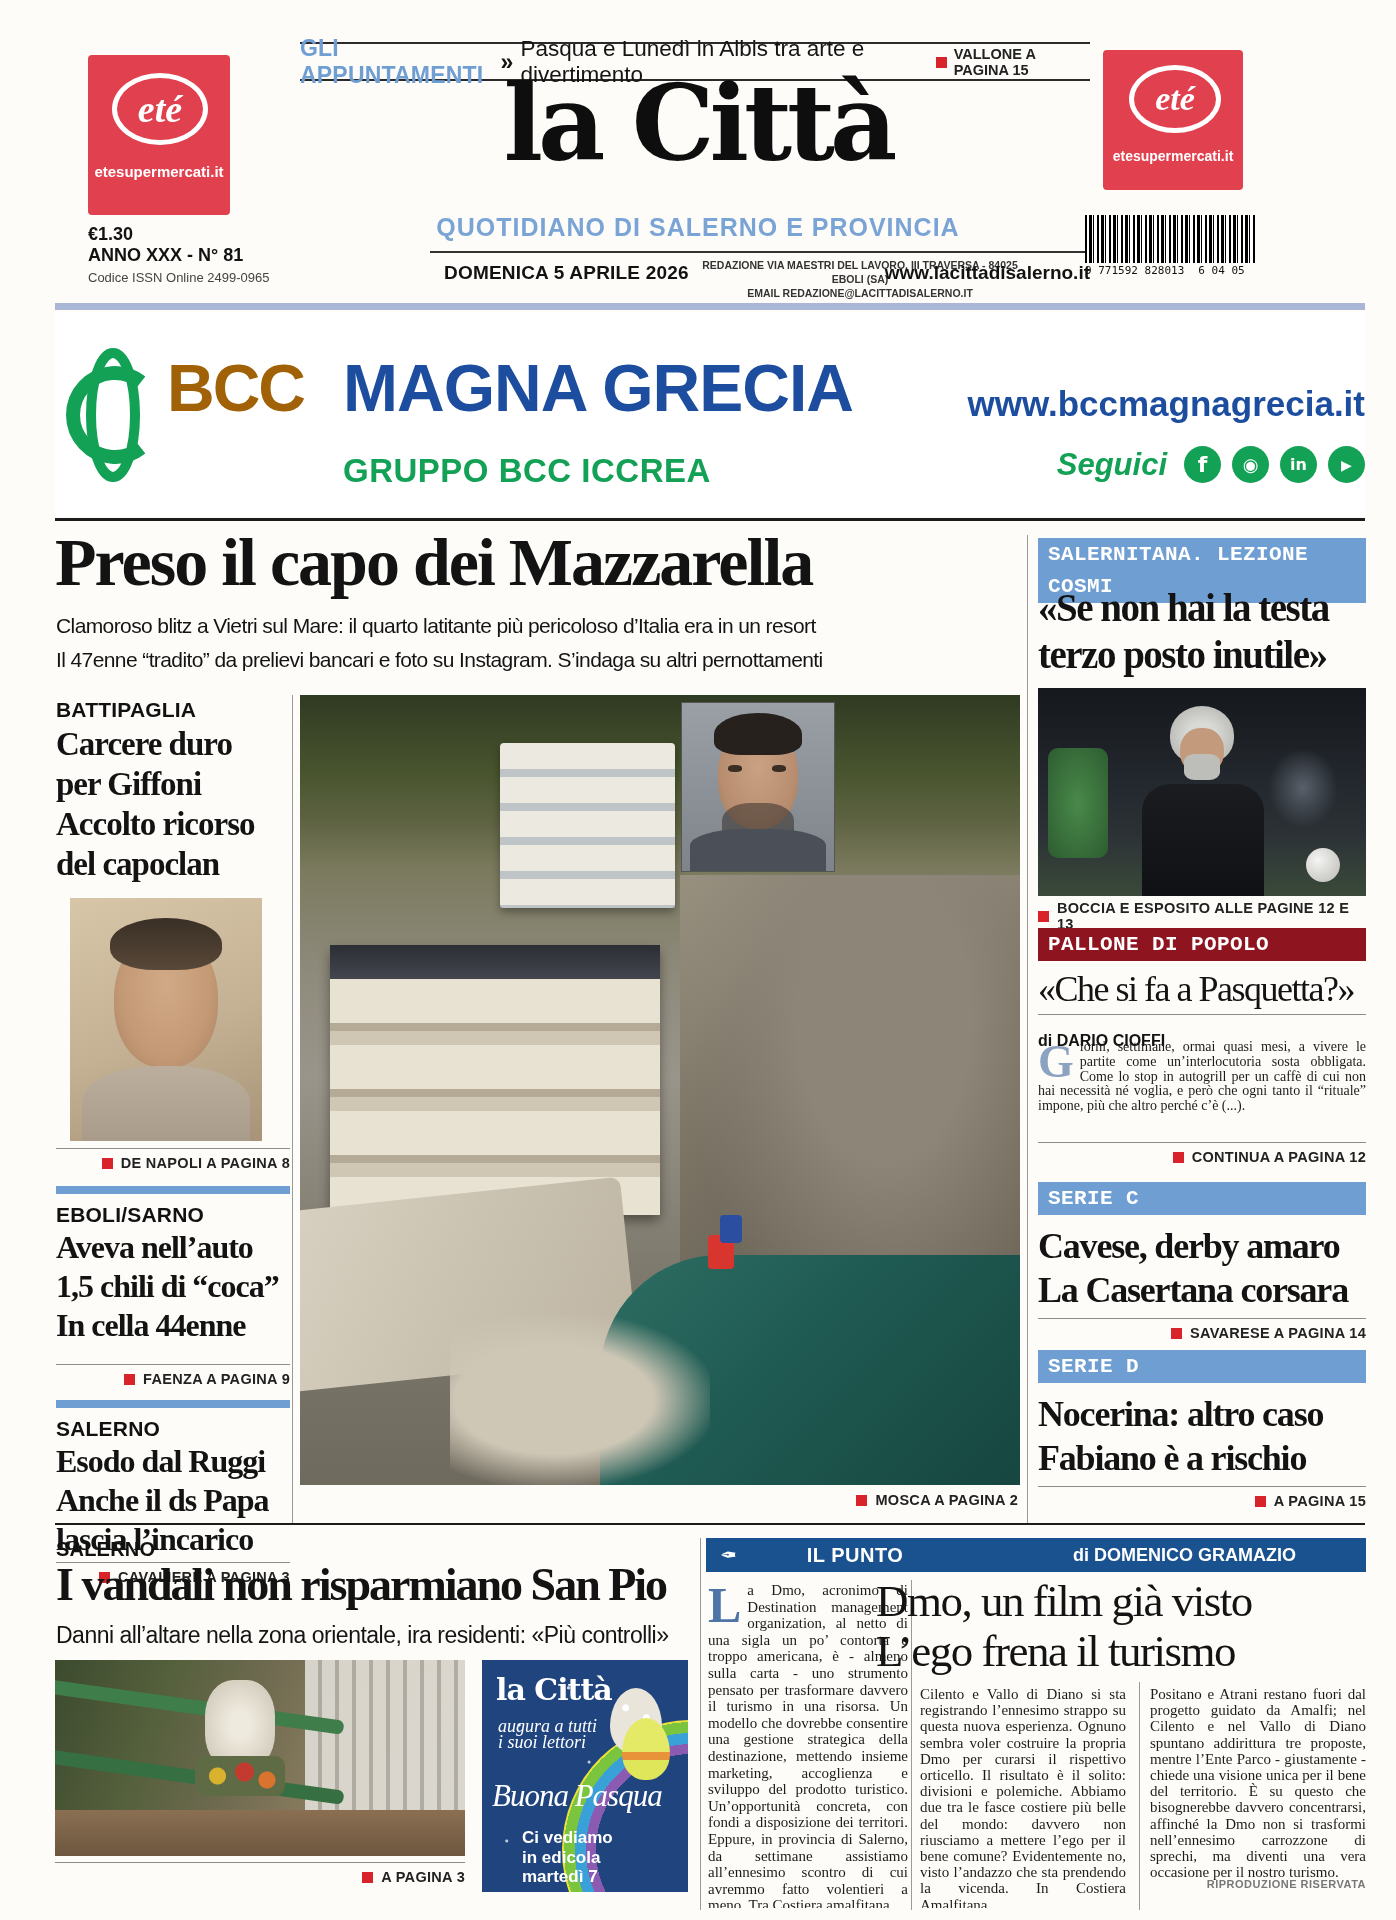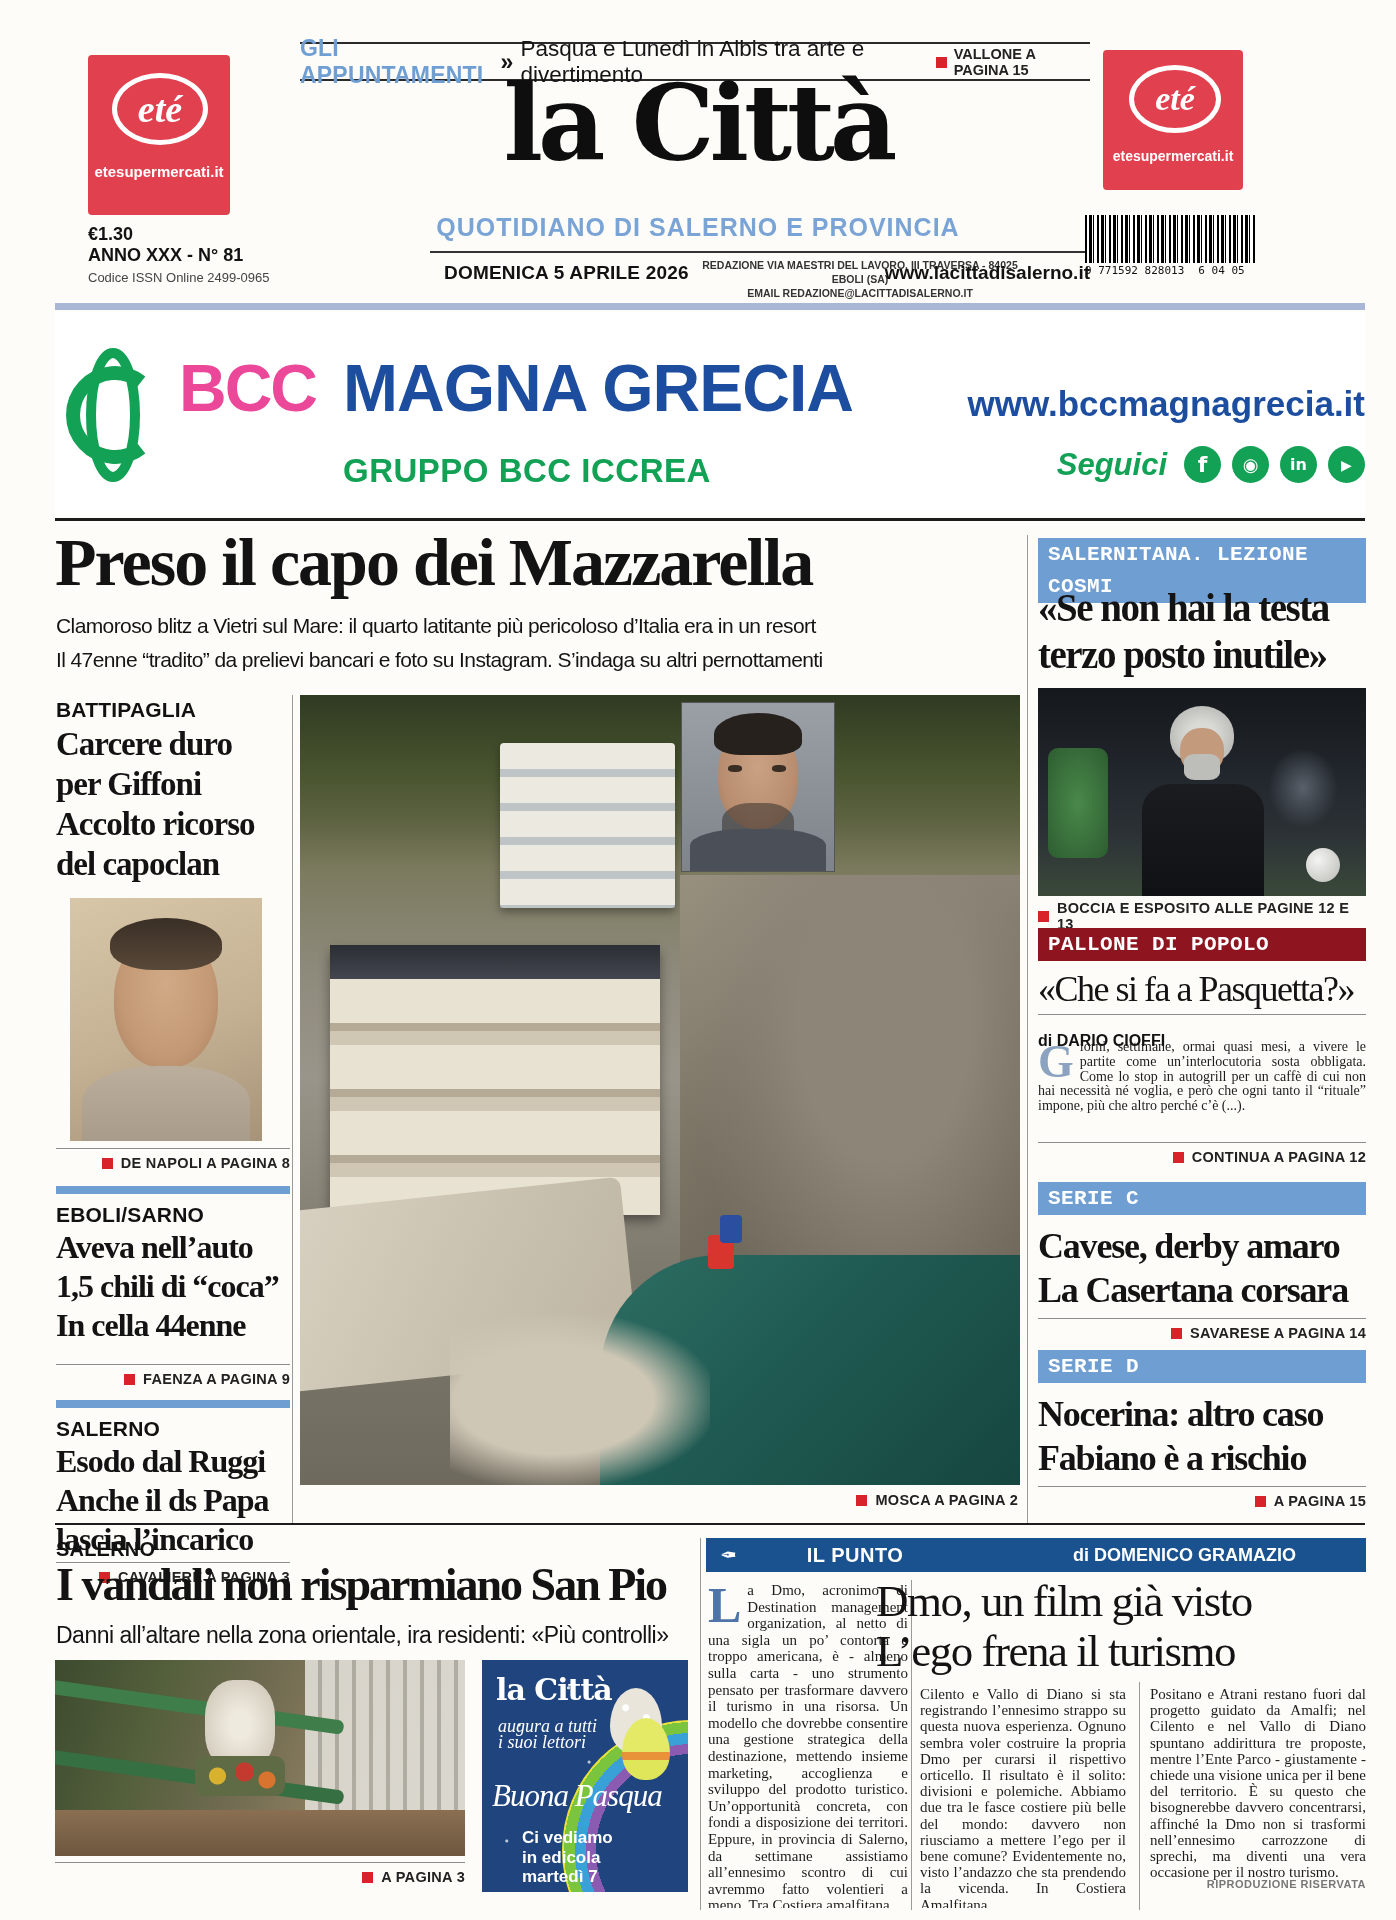--- a/index.html
+++ b/index.html
@@ -81,21 +81,21 @@
   </div>
 
   <div class="abs" style="left:55px;top:303px;width:1310px;height:7px;background:#a9b6d6;"></div>
 
   <div class="abs" style="left:55px;top:312px;width:1310px;height:204px;background:#fff;">
 
     <svg class="abs" style="left:8px;top:28px;" width="100" height="150" viewBox="0 0 100 150">
       <ellipse cx="50" cy="75" rx="22" ry="62" fill="none" stroke="#12a155" stroke-width="10"></ellipse>
       <path d="M78 42 A42 42 0 1 0 78 108" fill="none" stroke="#12a155" stroke-width="14"></path>
     </svg>
-    <div class="abs sans" style="left:112px;top:38px;font-weight:bold;font-size:66px;color:#ec4899;letter-spacing:-2px;margin-left:12px;">BCC</div>
+    <div class="abs sans" style="left:112px;top:38px;font-weight:bold;font-size:66px;color:#a16207;letter-spacing:-2px;">BCC</div>
     <div class="abs sans" style="left:288px;top:38px;font-weight:bold;font-size:66px;color:#1c4d9e;letter-spacing:-1px;">MAGNA GRECIA</div>
     <div class="abs sans" style="left:850px;top:72px;width:460px;text-align:right;font-weight:bold;font-size:35px;color:#1c4d9e;">www.bccmagnagrecia.it</div>
     <div class="abs sans" style="left:288px;top:140px;font-weight:bold;font-size:33px;color:#12a155;letter-spacing:.5px;">GRUPPO BCC ICCREA</div>
     <div class="abs" style="left:840px;top:134px;width:470px;display:flex;justify-content:flex-end;align-items:center;gap:11px;">
       <span class="sans" style="font:italic bold 31px 'Liberation Sans',sans-serif;color:#12a155;margin-right:6px;">Seguici</span>
       <span class="soc" style="font-size:22px;">f</span>
       <span class="soc" style="font-size:18px;">◉</span>
       <span class="soc" style="font-size:16px;">in</span>
       <span class="soc" style="font-size:14px;">▶</span>
     </div>

